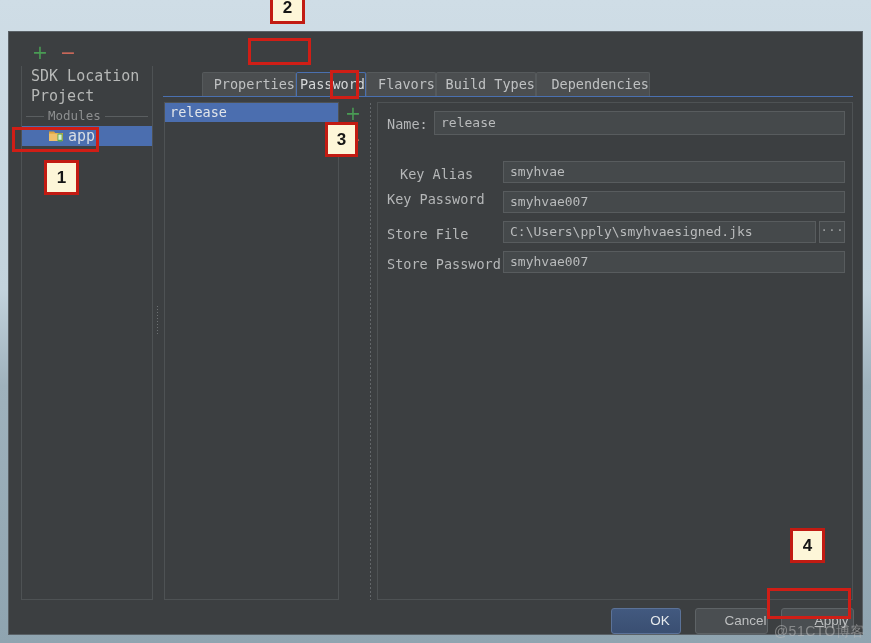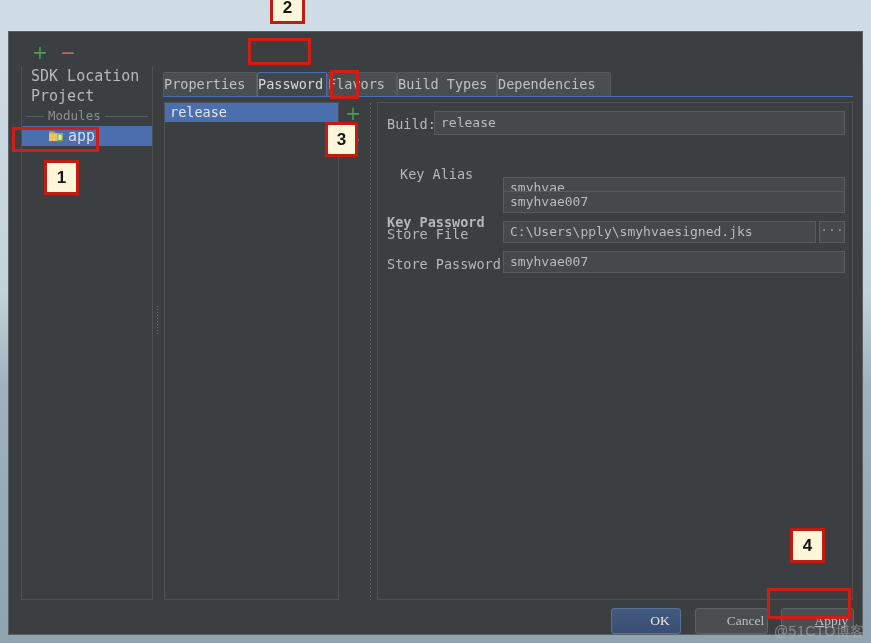--- a/index.html
+++ b/index.html
@@ -127,24 +127,25 @@
     position: absolute; left: 154px; top: 40px;
     width: 690px; height: 25px;
   }
   .tab {
     position: absolute; top: 0; height: 25px;
     background: #4b4e50;
     border: 1px solid #565a5c;
     border-bottom: none;
     box-sizing: border-box;
     color: #bfc1c2; font-size: 13.5px;
-    line-height: 23px; text-align: left;
+    line-height: 23px; text-align: right;
     font-family: "DejaVu Sans Mono", monospace;
     cursor: pointer;
     border-radius: 2px 2px 0 0;
+    margin-left: 39px;
   }
   .tab.active { background: #43474a; color: #d6d8d9; border-color: #4a70b0 #4a70b0 #4a70b0; }
   #tabline {
     position: absolute; left: 154px; top: 64px; width: 690px;
     height: 1px; background: #4a70b0;
   }
 
   
   #mid-pane {
     position: absolute; left: 155px; top: 70px;
@@ -211,21 +212,21 @@
     cursor: pointer;
     font-family: "DejaVu Sans Mono", monospace;
   }
 
   
   #btn-row { position: absolute; left: 0; top: 576px; width: 855px; height: 28px; }
   .dlg-btn {
     position: absolute; top: 0; height: 26px;
     border: 1px solid #5e6366; box-sizing: border-box;
     background: #4a4e51; color: #bdbfc0;
-    font-family: Liberation Serif, serif;
+    font-family: Liberation Sans, sans-serif;
     font-size: 13.5px; text-align: center; line-height: 24px;
     border-radius: 3px; cursor: pointer; padding-left: 28px;
   }
   #btn-ok {
     left: 602px; width: 70px;
     background: linear-gradient(180deg,#42597f 0%, #3a4f72 100%);
     border-color: #5b7298; color: #e6e9ec;
   }
   #btn-cancel { left: 686px; width: 73px; }
   #btn-apply  { left: 772px; width: 73px; }
@@ -309,27 +310,27 @@
     <div id="mid-buttons">
       <div id="mid-add">+</div>
       <div id="mid-remove">−</div>
     </div>
 
     <div id="splitter-mid">
       <div class="grip2"></div>
     </div>
 
     <div id="right-pane">
-      <div class="field-label" style="left:9px;top:13px;">Build:</div>
+      <div class="field-label" style="left:9px;top:13px;">Name:</div>
       <div class="field-input" style="left:56px;top:8px;width:411px;height:24px;line-height:22px;">release</div>
 
       <div class="field-label" style="left:22px;top:63px;">Key Alias</div>
-      <div class="field-input" style="left:125px;top:74px;width:342px;height:22px;">smyhvae</div>
-
-      <div class="field-label" style="left:9px;top:111px;font-weight:bold;">Key Password</div>
+      <div class="field-input" style="left:125px;top:58px;width:342px;height:22px;">smyhvae</div>
+
+      <div class="field-label" style="left:9px;top:88px;">Key Password</div>
       <div class="field-input" style="left:125px;top:88px;width:342px;height:22px;">smyhvae007</div>
 
       <div class="field-label" style="left:9px;top:123px;">Store File</div>
       <div class="field-input" style="left:125px;top:118px;width:313px;height:22px;">C:\Users\pply\smyhvaesigned.jks</div>
       <div id="browse-button">···</div>
 
       <div class="field-label" style="left:9px;top:153px;">Store Password</div>
       <div class="field-input" style="left:125px;top:148px;width:342px;height:22px;">smyhvae007</div>
     </div>
 

